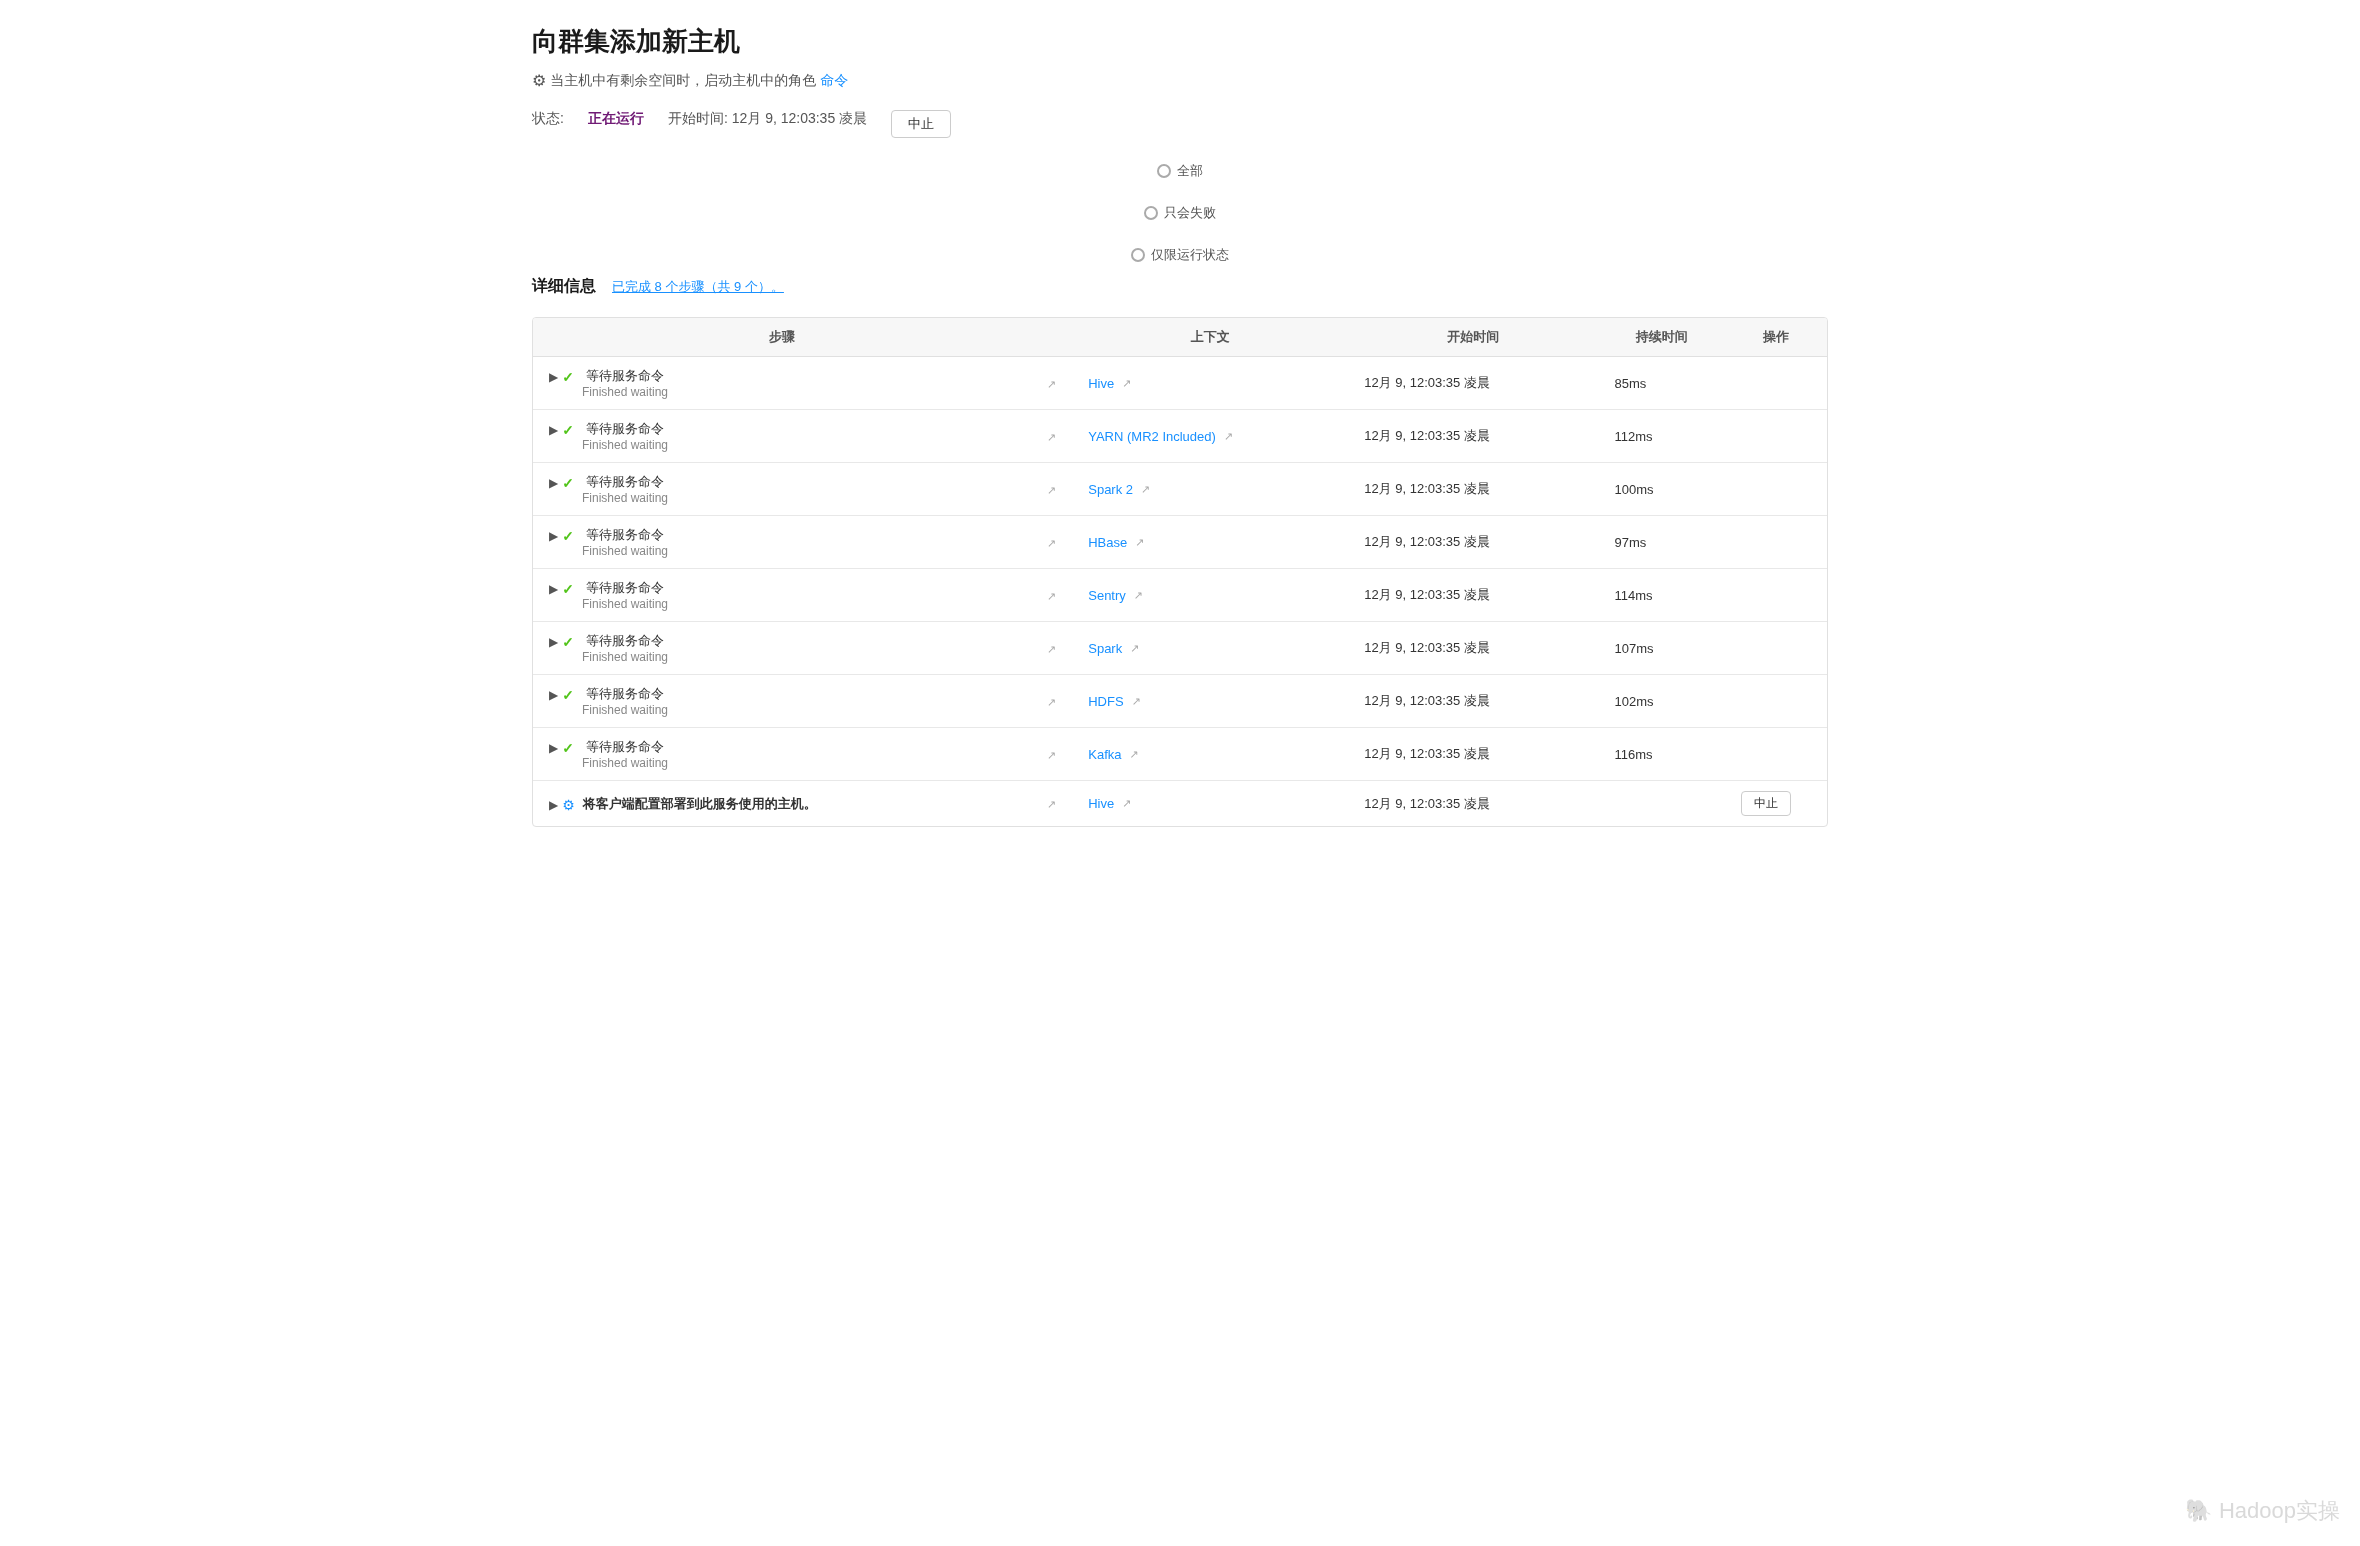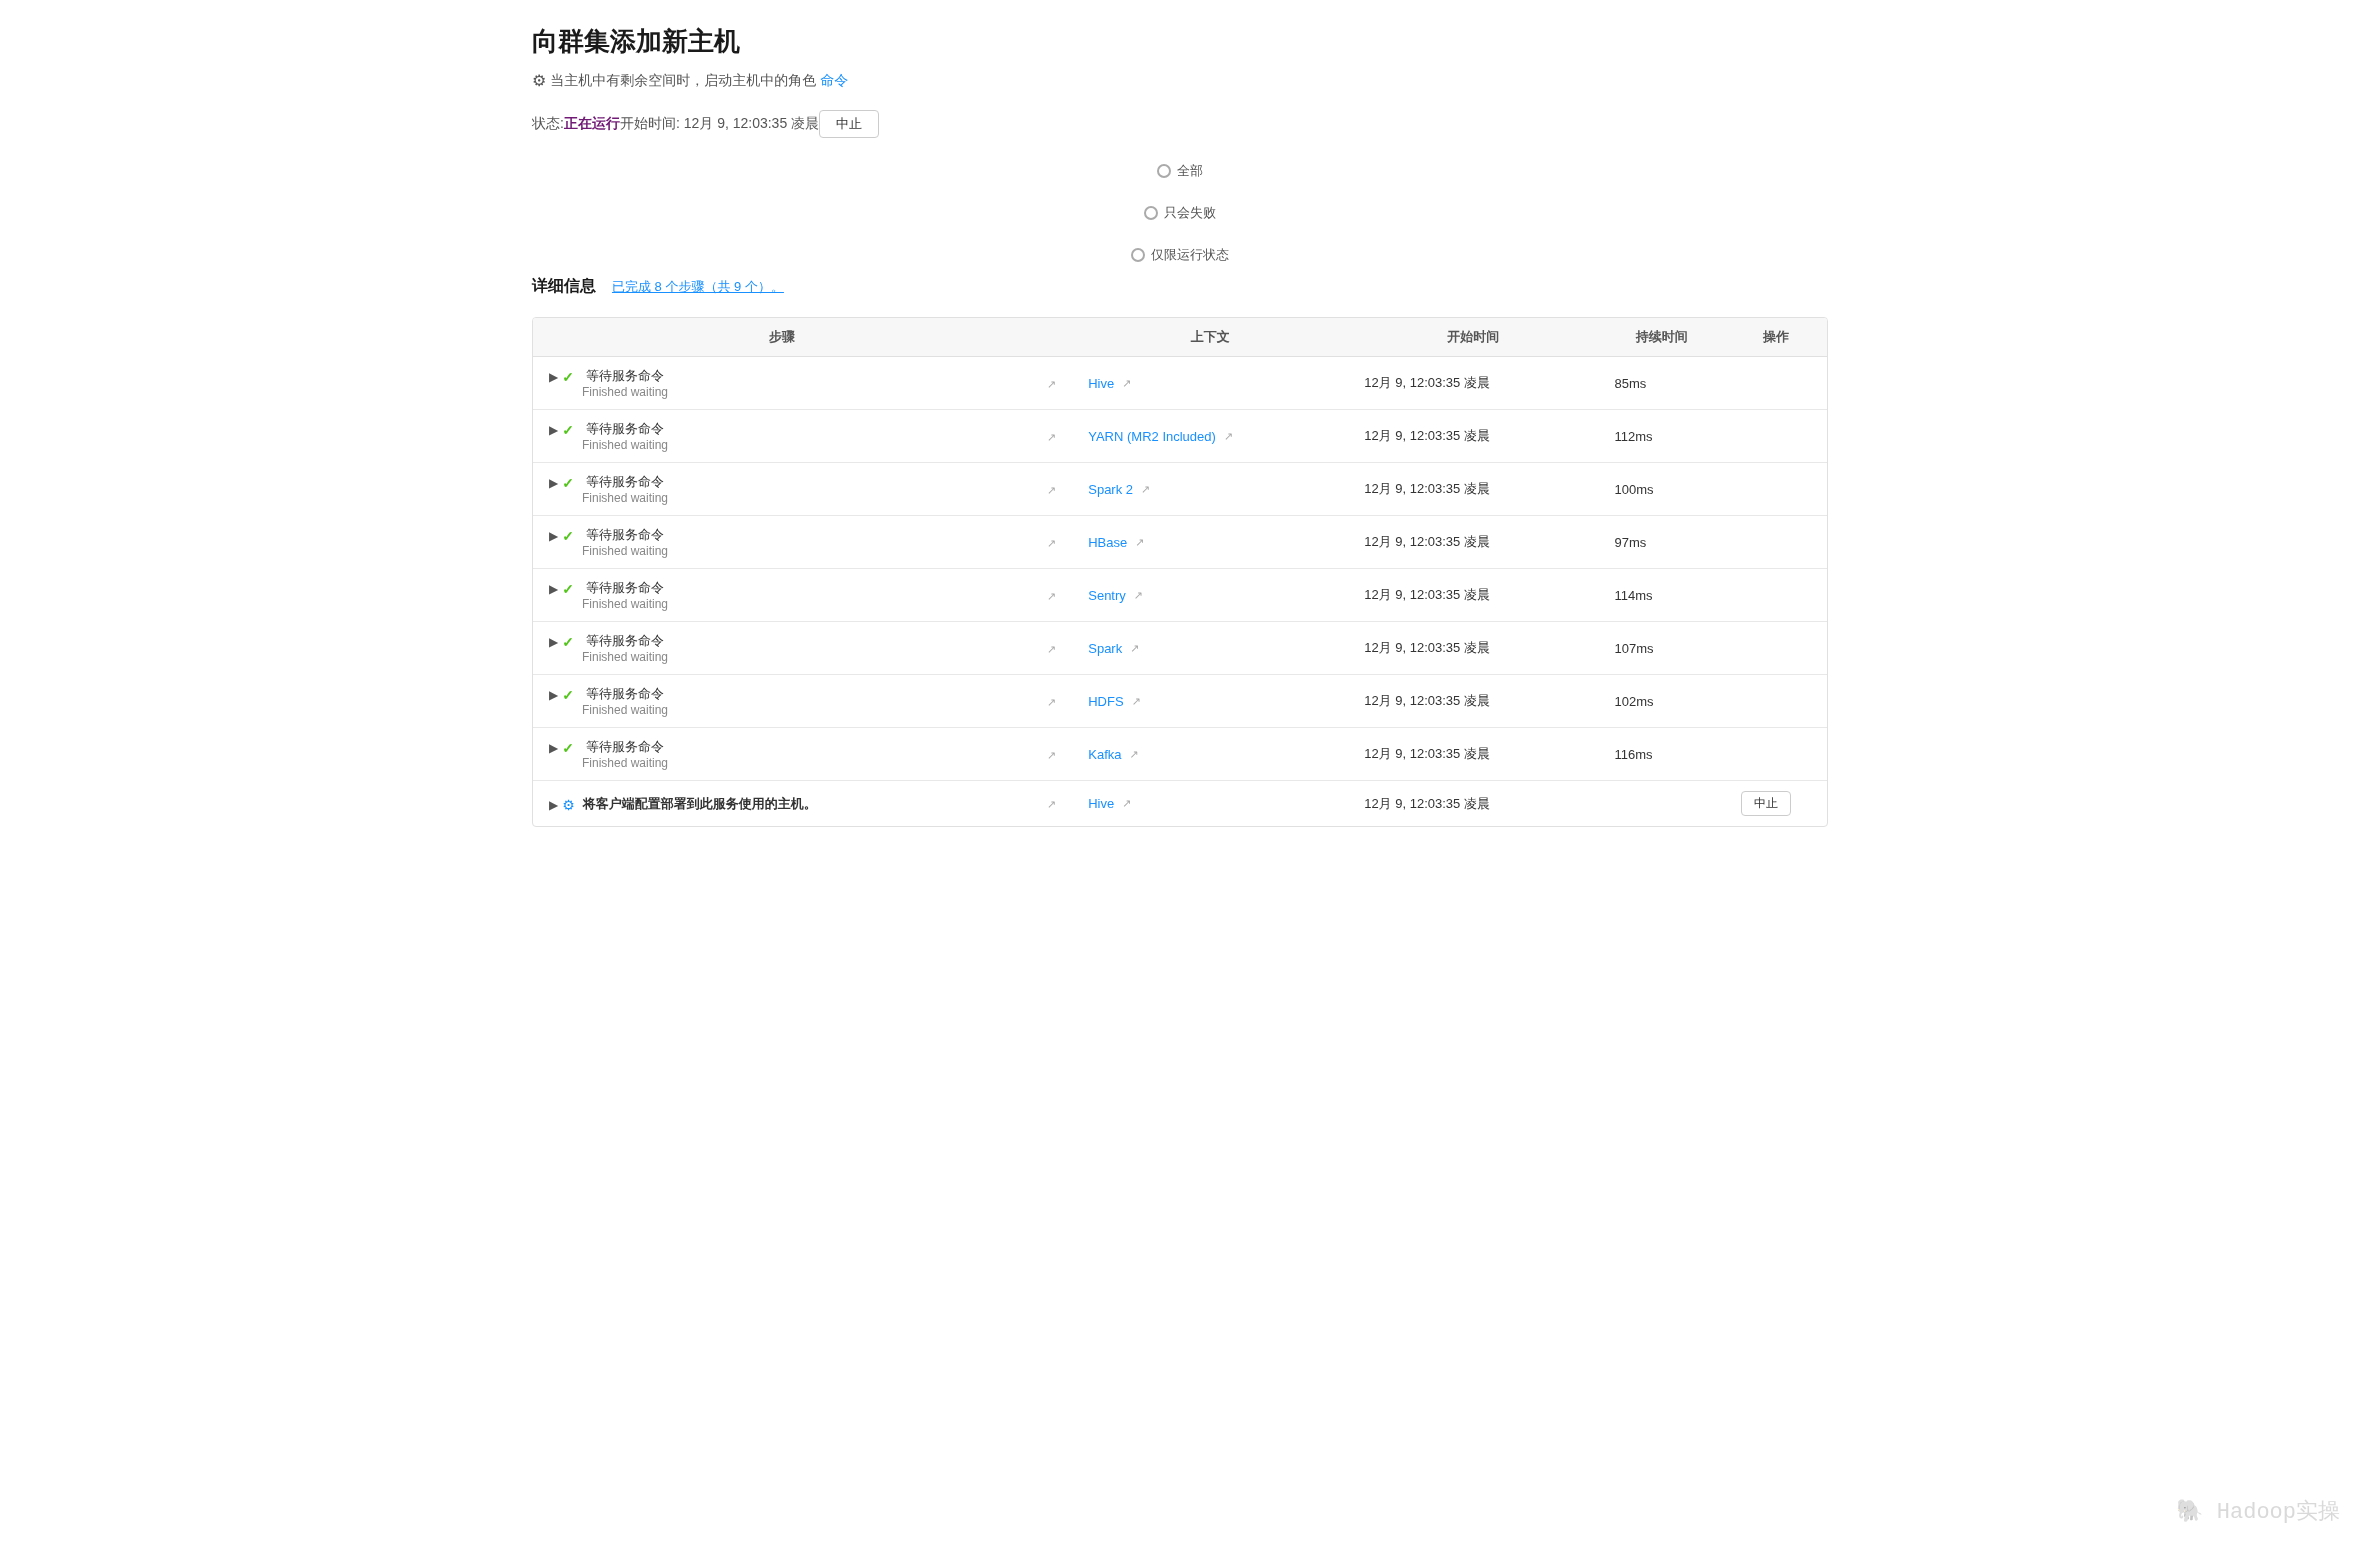--- a/index.html
+++ b/index.html
@@ -31,21 +31,21 @@
     .subtitle .gear-icon {
       display: inline-block;
       font-size: 16px;
     }
     .subtitle a {
       color: #1890ff;
       text-decoration: none;
     }
     .status-bar {
       display: flex;
-      align-items: center;
+      gap: 24px;
       margin-bottom: 24px;
     }
     .status-label {
       font-size: 14px;
       color: #555;
     }
     .status-running {
       font-weight: 600;
       color: #701a75;
     }
@@ -212,21 +212,21 @@
     .col-start { width: 20%; }
     .col-duration { width: 10%; }
     .col-action { width: 8%; }
 
     .watermark {
       position: fixed;
       bottom: 20px;
       right: 20px;
       font-size: 22px;
       color: rgba(180,180,180,0.5);
-      font-family: Liberation Mono, monospace;
+      font-family: Liberation Sans, sans-serif;
       pointer-events: none;
     }
   </style>
 </head>
 <body>
 
 <div class="page">
   <h1 class="page-title">向群集添加新主机</h1>
 
   <div class="subtitle">

